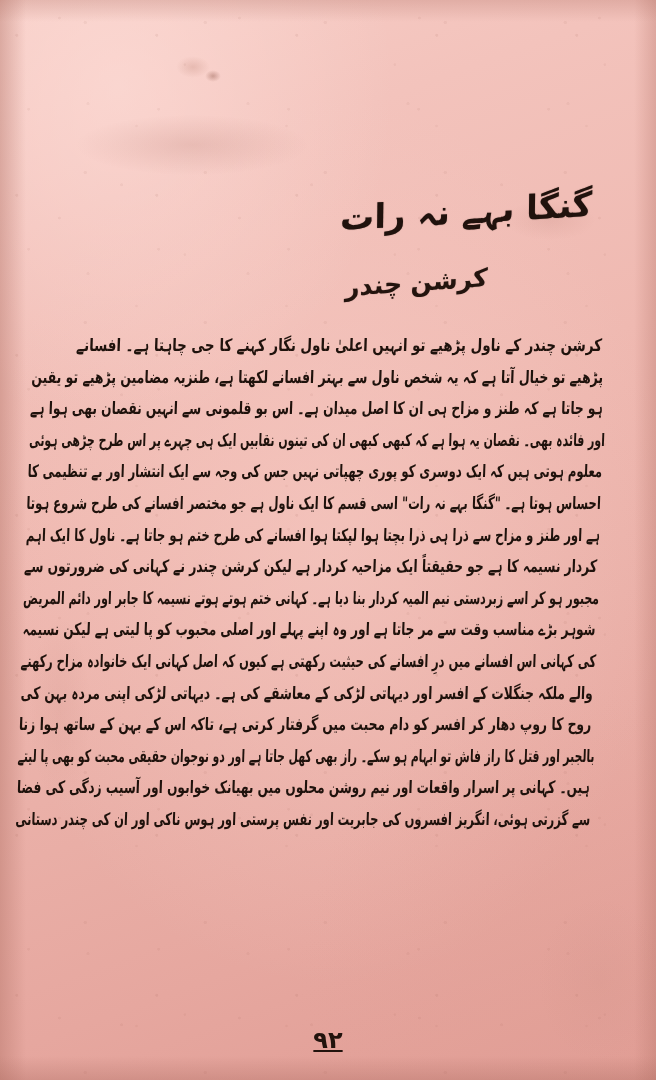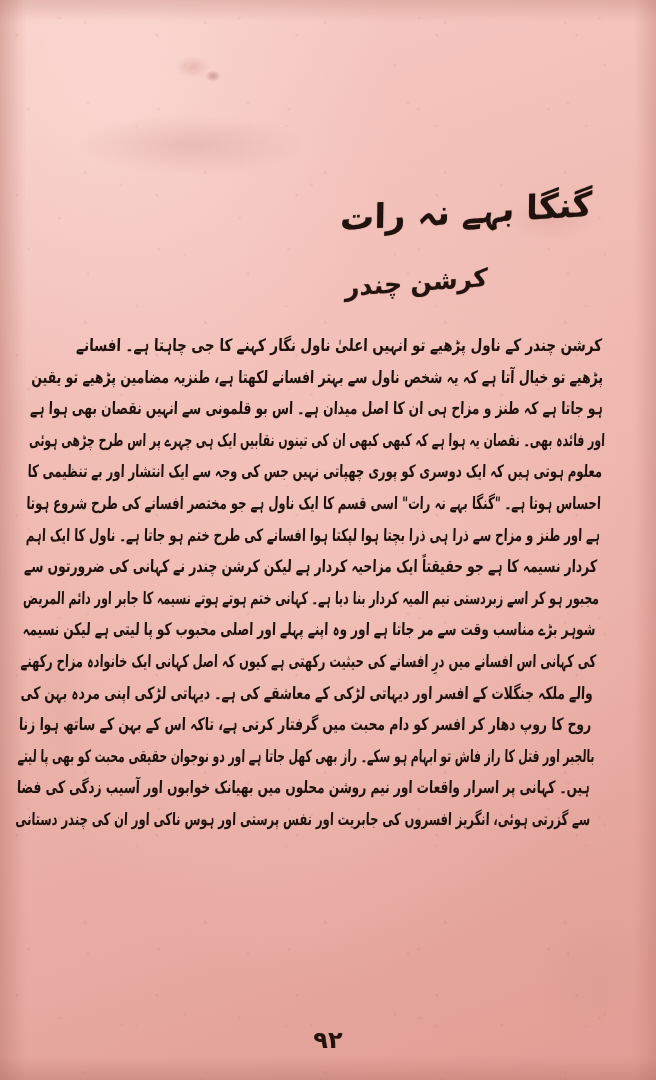--- a/index.html
+++ b/index.html
@@ -133,20 +133,21 @@
 
   .page-number {
     position: absolute;
     left: 50%;
     transform: translateX(-50%);
     bottom: 26px;
     font-size: 24px;
     font-weight: bold;
     color: #22130d;
     direction: rtl;
+    text-decoration: underline;
   }
 </style>
 </head>
 <body>
 
 <div class="page">
   <div class="grain"></div>
   <div class="stain s1"></div>
   <div class="stain s2"></div>
   <div class="stain s3"></div>

